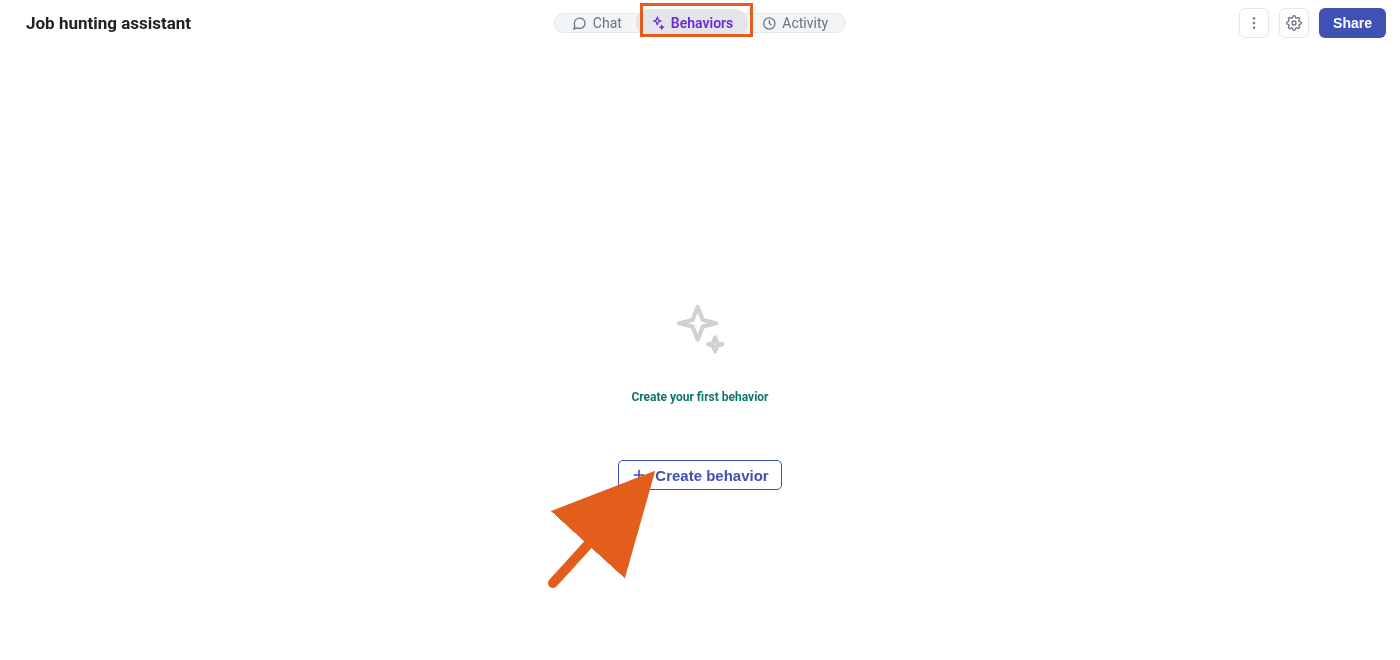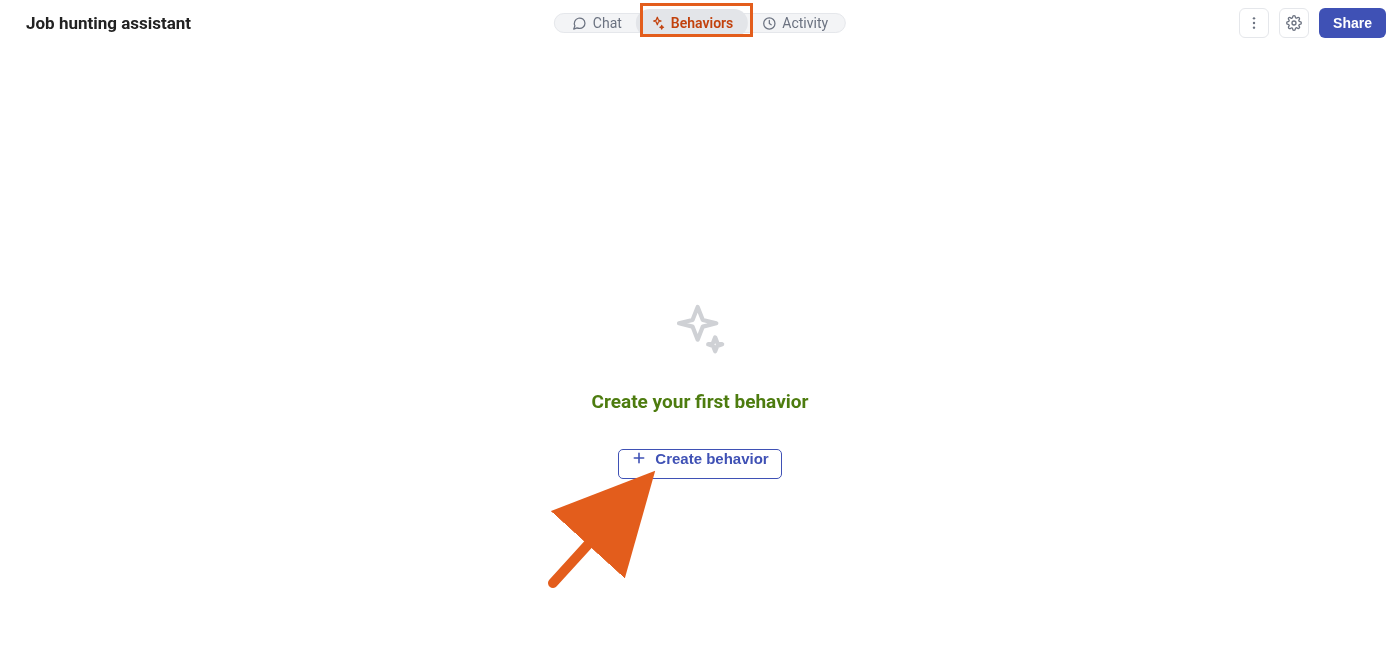--- a/index.html
+++ b/index.html
@@ -50,21 +50,21 @@
       height: 28px;
       border-radius: 14px;
       font-size: 14px;
       color: #6b7280;
       cursor: pointer;
       user-select: none;
     }
     .tab .ticon { display: inline-flex; align-items: center; }
     .tab.active {
       background: #e3e5e9;
-      color: #c2410c;
+      color: #6d28d9;
       font-weight: 600;
     }
     .highlight-box {
       position: absolute;
       border: 3px solid #e35d1c;
       pointer-events: none;
     }
 
     .header-actions {
       margin-left: auto;
@@ -102,25 +102,26 @@
       left: 50%;
       top: 300px;
       transform: translateX(-50%);
       display: flex;
       flex-direction: column;
       align-items: center;
       width: 440px;
       text-align: center;
     }
     .empty-icon { margin-bottom: 34px; color: #cfd1d5; }
-    .empty-title { font-size: 19px; font-weight: 700; color: #4d7c0f; margin-bottom: 8px; }
+    .empty-title { font-size: 12px; font-weight: 700; color: #0f766e; margin-bottom: 16px; }
     .empty-desc { font-size: 13.5px; line-height: 1.35; color: #838891; max-width: 420px; }
     .create-btn {
-      margin-top: 28px;
+      margin-top: 40px;
       display: inline-flex;
+      align-items: center;
       gap: 8px;
       height: 30px;
       padding: 0 12px;
       border: 1px solid #3f51b5;
       border-radius: 5px;
       background: #fff;
       color: #3f51b5;
       font-size: 15px;
       font-weight: 600;
       cursor: pointer;

